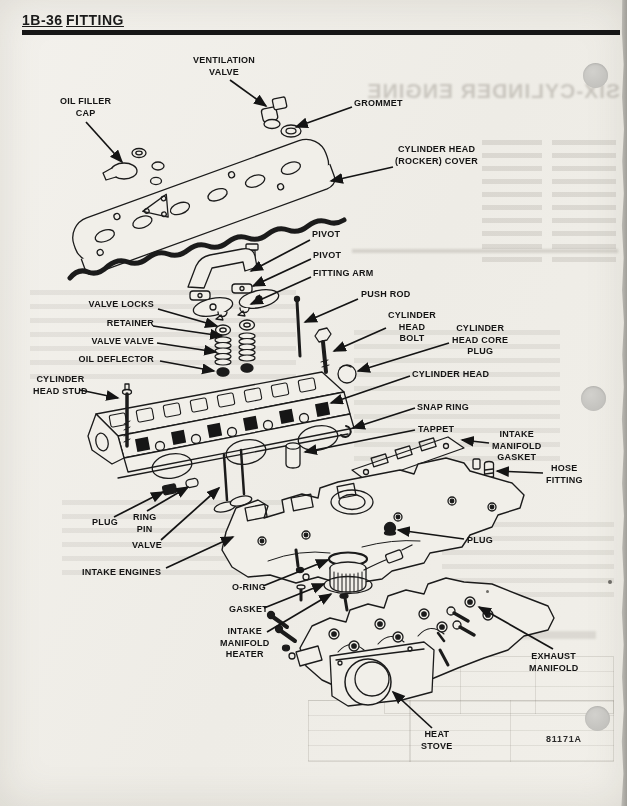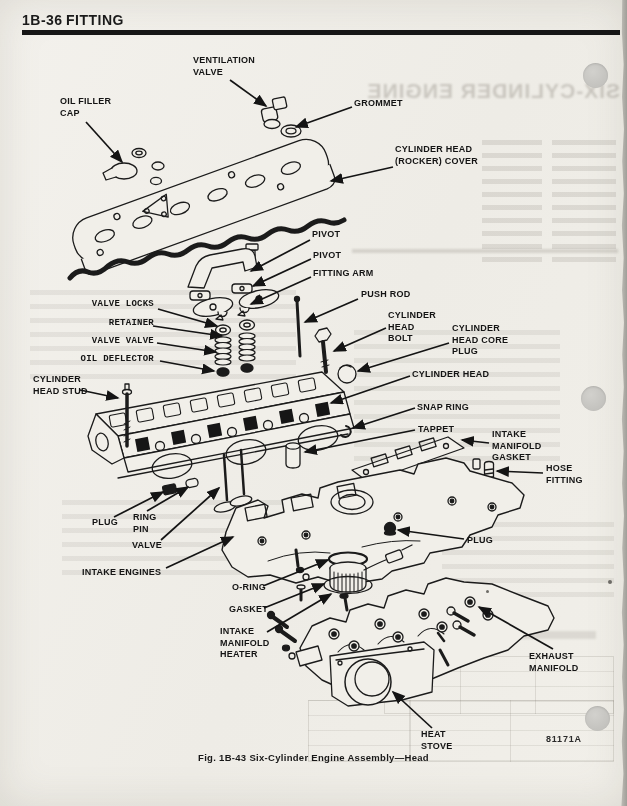--- a/index.html
+++ b/index.html
@@ -2,25 +2,25 @@
 <html><head>
 <meta charset="utf-8">
 <style>
   html,body{margin:0;padding:0;background:#888;}
   #page{
     position:relative;width:627px;height:806px;overflow:hidden;
     background:linear-gradient(115deg,#f3f1ec 0%,#eeece6 55%,#f1efe9 100%);
     font-family:"Liberation Sans",sans-serif;color:#1a1a1a;
     box-shadow:inset 0 0 40px rgba(120,115,100,.18);
   }
-  .hdr-code,.hdr-title{position:absolute;top:13px;font:bold 14px/1 "Liberation Sans",sans-serif;letter-spacing:.5px;}
+  .hdr-code,.hdr-title{position:absolute;top:13px;font:bold 14px/1 "Liberation Sans",sans-serif;letter-spacing:.5px;text-decoration:underline;}
   .hdr-code{left:22px;} .hdr-title{left:66px;}
   .hdr-rule{position:absolute;left:22px;right:7px;top:30px;height:4.5px;background:#161616;}
-  .lbl{position:absolute;font:bold 9px/1.3 "Liberation Sans",sans-serif;letter-spacing:.25px;color:#141414;white-space:pre-line;}
-  .lbl-r{text-align:right;width:96px;left:58px;font-family:Liberation Mono, monospace;}
+  .lbl{position:absolute;font:bold 9px/1.3 "Liberation Sans",sans-serif;letter-spacing:.25px;color:#141414;white-space:pre-line;text-align:center;}
+  .lbl-r{text-align:right;width:96px;left:58px;}
   .caption{position:absolute;left:0;width:627px;top:753px;text-align:center;
     font:bold 9.5px/1 "Liberation Sans",sans-serif;letter-spacing:.3px;color:#181818;}
   .figcode{position:absolute;left:546px;top:735px;font:bold 9px/1 "Liberation Sans",sans-serif;letter-spacing:.8px;color:#2a2a2a;text-align:center;}
   .hole{position:absolute;width:25px;height:25px;border-radius:50%;
     background:radial-gradient(circle at 40% 35%,#d2d1cd,#c2c1bd 75%);
     box-shadow:inset 0 1px 2px rgba(0,0,0,.12);}
   svg{position:absolute;left:0;top:0;}
   
   .bt{position:absolute;pointer-events:none;}
   .bt-title{left:332px;top:80px;width:288px;font:bold 21px/1 "Liberation Sans",sans-serif;
@@ -425,21 +425,20 @@
   <div class="lbl" style="left:220px;top:626px">INTAKE
 MANIFOLD
 HEATER</div>
   <div class="lbl" style="left:467px;top:535px">PLUG</div>
   <div class="lbl" style="left:529px;top:651px">EXHAUST
 MANIFOLD</div>
   <div class="lbl" style="left:421px;top:729px">HEAT
 STOVE</div>
 
   <div class="figcode">81171A</div>
-  <div class="caption">Fig. 1B-43   Six-Cylinder Engine Assembly—Head</div>
 
   <div class="hole" style="left:583px;top:63px"></div>
   <div class="hole" style="left:581px;top:386px"></div>
   <div class="hole" style="left:585px;top:706px"></div>
   <div class="deckle"></div>
   <div class="speck" style="left:608px;top:580px;width:4px;height:4px"></div>
   <div class="speck" style="left:486px;top:590px;width:3px;height:3px"></div>
 
 </div>
 

